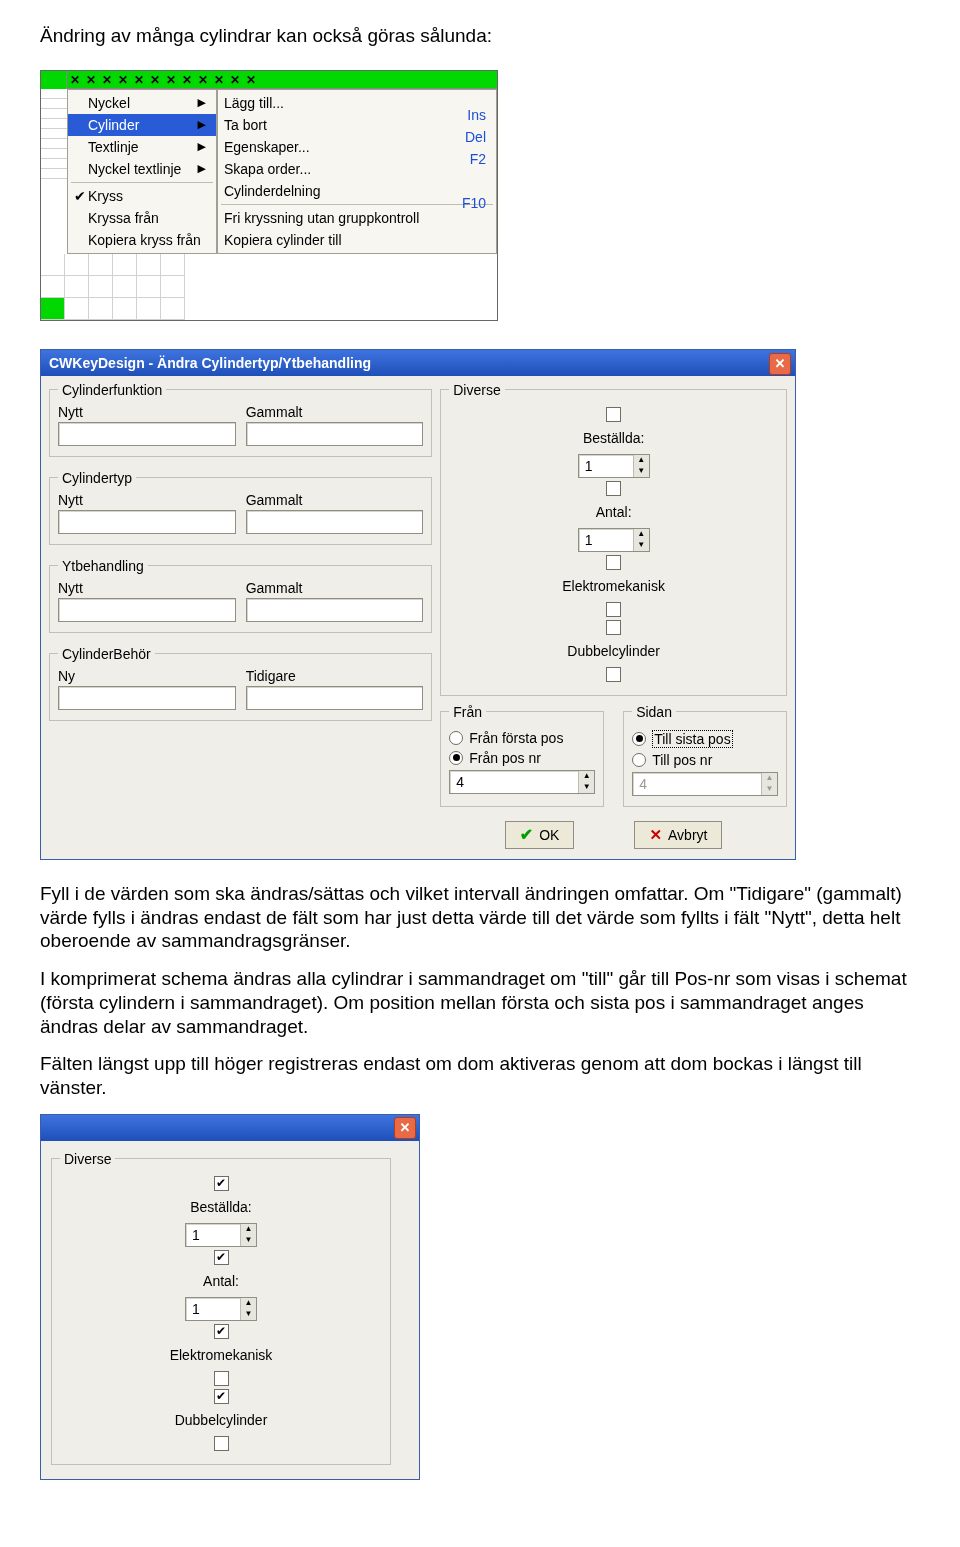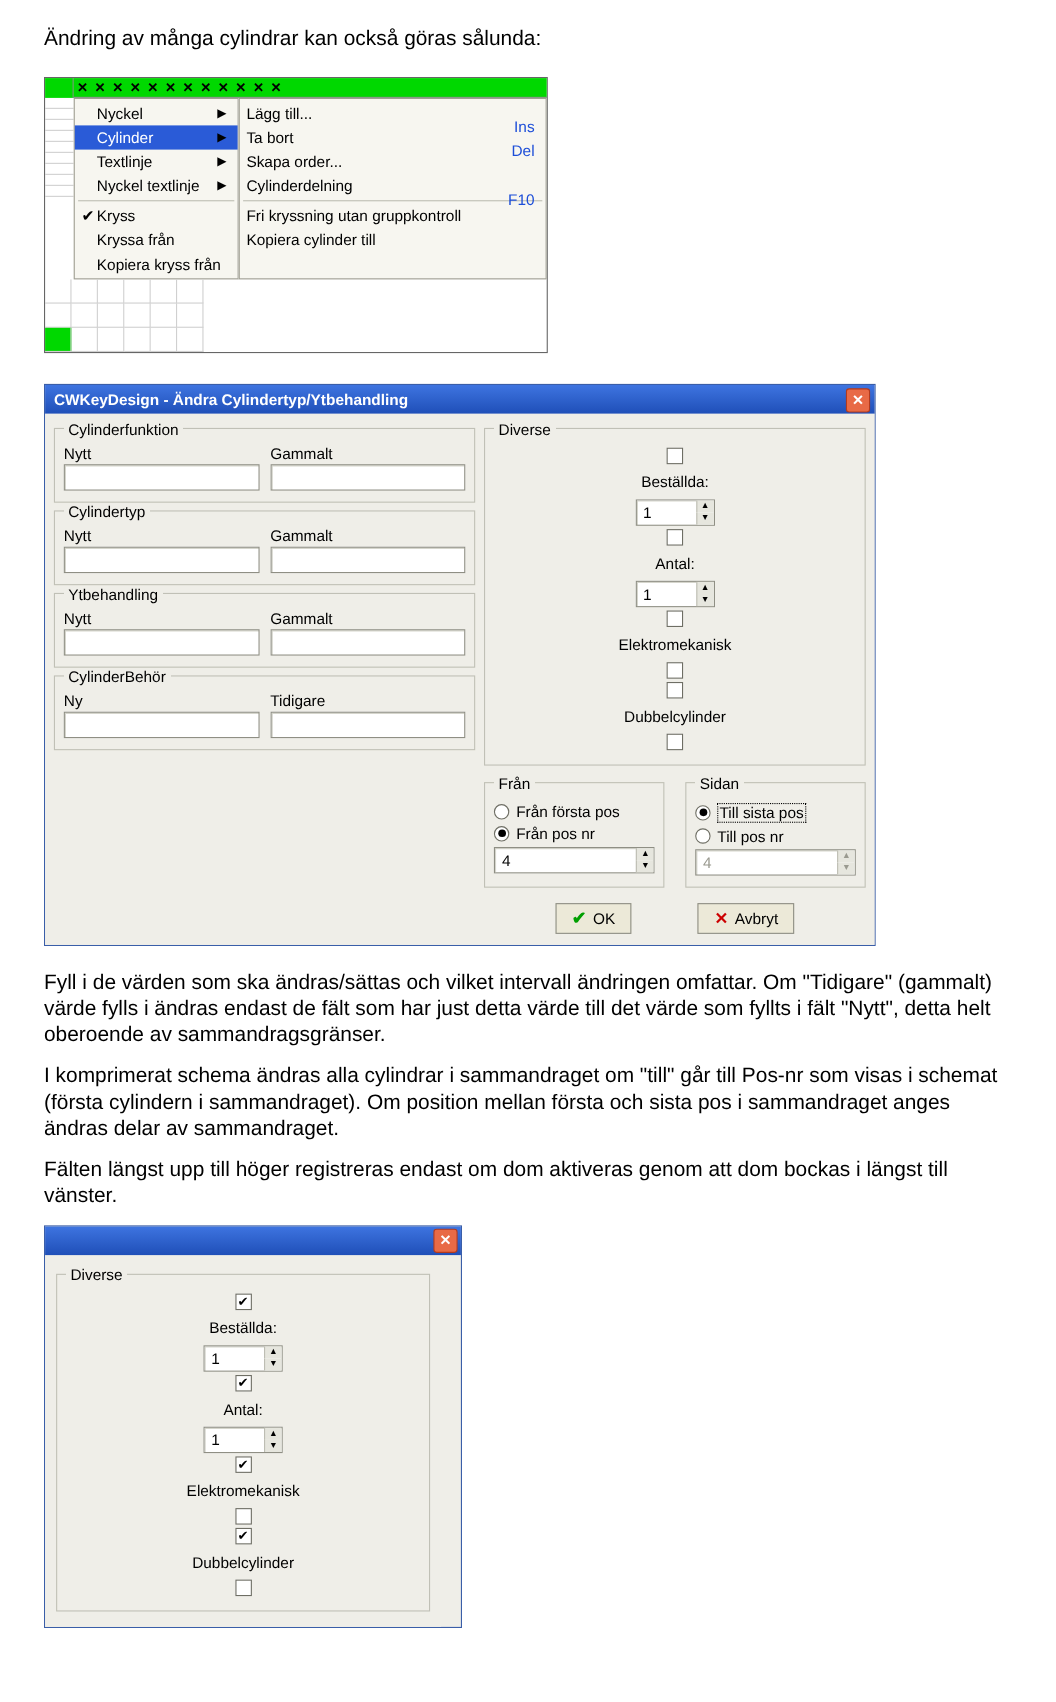--- a/index.html
+++ b/index.html
@@ -116,21 +116,21 @@
     line-height: 19px;
     font-weight: bold;
   }
   .dlg-body {
     display: flex;
     padding: 6px 8px 10px 8px;
     gap: 8px;
     background: #efeee8;
   }
   .dlg-body.narrow { display:block; width: 360px; padding: 10px 10px 14px 10px;}
-  .dlg-col-left { flex: 1.05; display:flex; flex-direction:column; gap:0;}
+  .dlg-col-left { flex: 1.05; display:flex; flex-direction:column; gap:13px;}
   .dlg-col-right { flex: 0.95; display:flex; flex-direction:column; gap:8px;}
   fieldset.grp {
     border: 1px solid #c0c0b6;
     padding: 6px 8px 10px 8px;
     margin: 0;
     background: #efeee8;
   }
   fieldset.grp legend { font-size: 14px; padding: 0 4px; }
   .pair-row { display:flex; gap: 10px; justify-content: space-between; }
   .pair-row > div { flex:1; }
@@ -305,20 +305,24 @@
         <div class="ctx-col" style="min-width:280px">
           <div class="ctx-item">
               <span class="lbl">Lägg till...</span>
               <span class="sc">Ins</span>
             </div>
           <div class="ctx-item">
               <span class="lbl">Ta bort</span>
               <span class="sc">Del</span>
             </div>
           <div class="ctx-item">
+              <span class="lbl">Egenskaper...</span>
+              <span class="sc">F2</span>
+            </div>
+          <div class="ctx-item">
               <span class="lbl">Skapa order...</span>
             </div>
           <div class="ctx-item">
               <span class="lbl">Cylinderdelning</span>
               <span class="sc">F10</span>
             </div>
           <div class="ctx-sep"></div>
           <div class="ctx-item">
               <span class="lbl">Fri kryssning utan gruppkontroll</span>
             </div>

